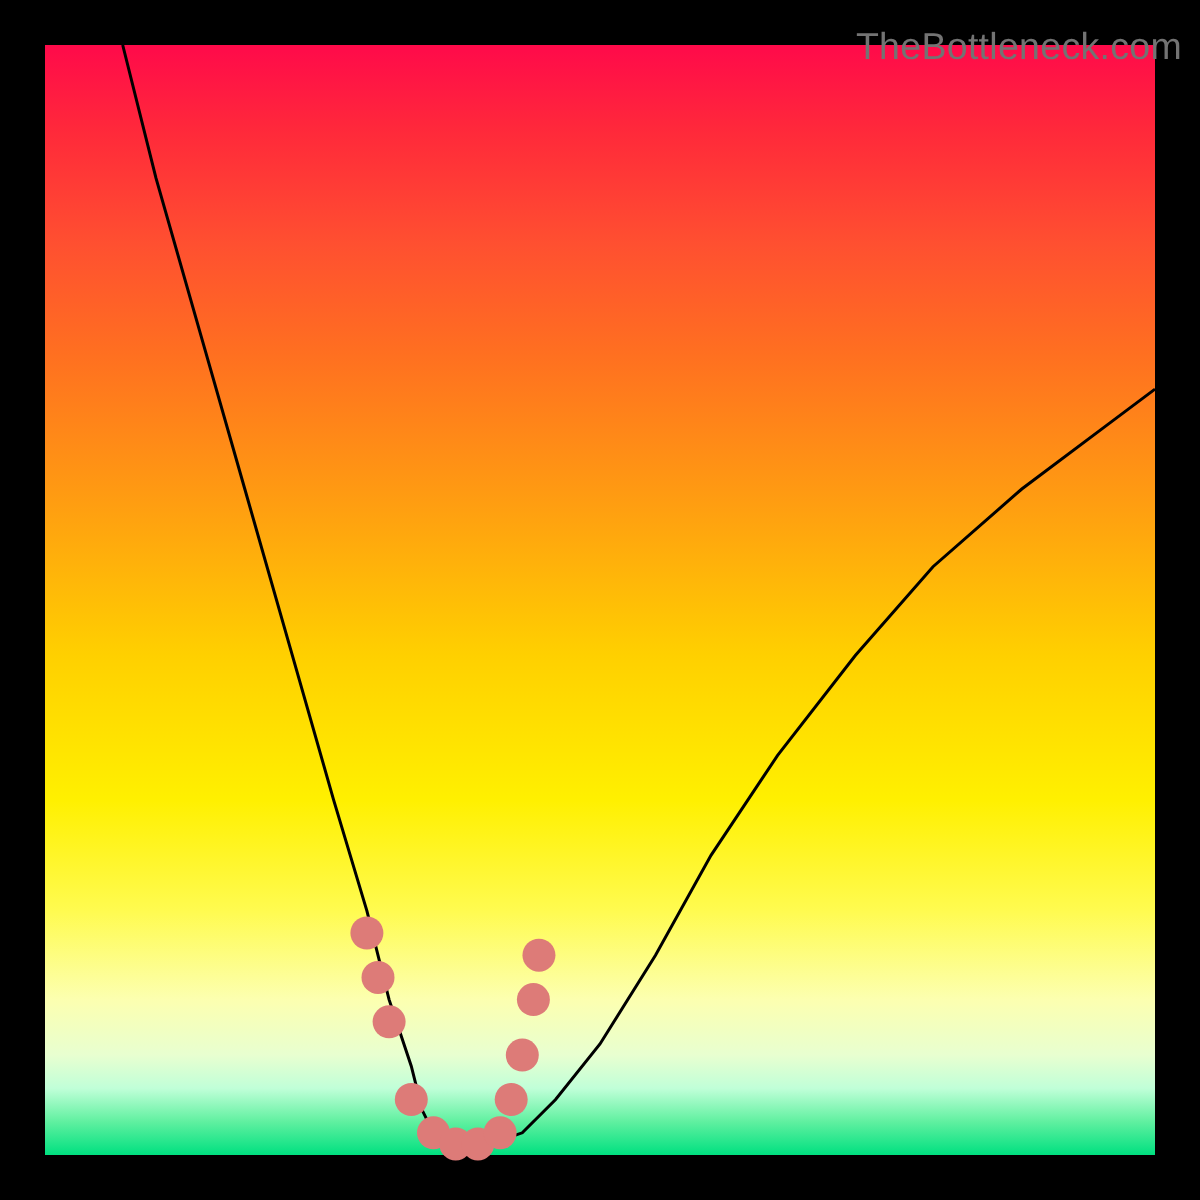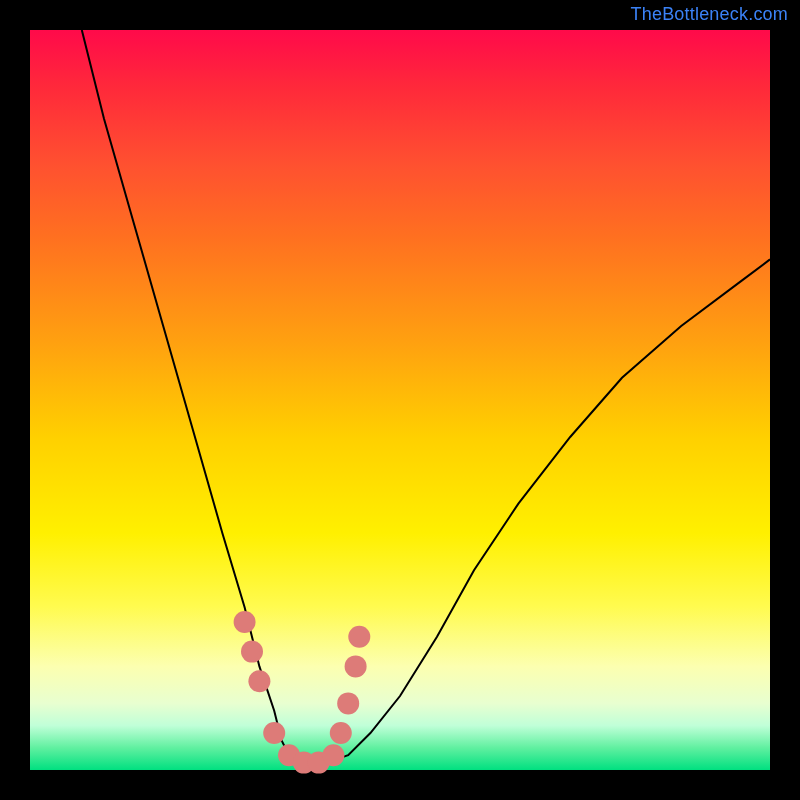--- a/index.html
+++ b/index.html
@@ -42,24 +42,24 @@
   svg.curve-layer {
     position: absolute;
     left: 0;
     top: 0;
     width: 740px;
     height: 740px;
     overflow: visible;
   }
   .watermark {
     position: absolute;
-    top: 4px;
+    top: 17px;
     right: 12px;
-    color: #3b82f6;
-    font-size: 18px;
+    color: #737373;
+    font-size: 25px;
     font-weight: 500;
     letter-spacing: 0.2px;
   }
 </style>
 </head>
 <body>
 
 <div class="frame">
   <div class="plot-area">
     <svg class="curve-layer" viewBox="0 0 740 740">

